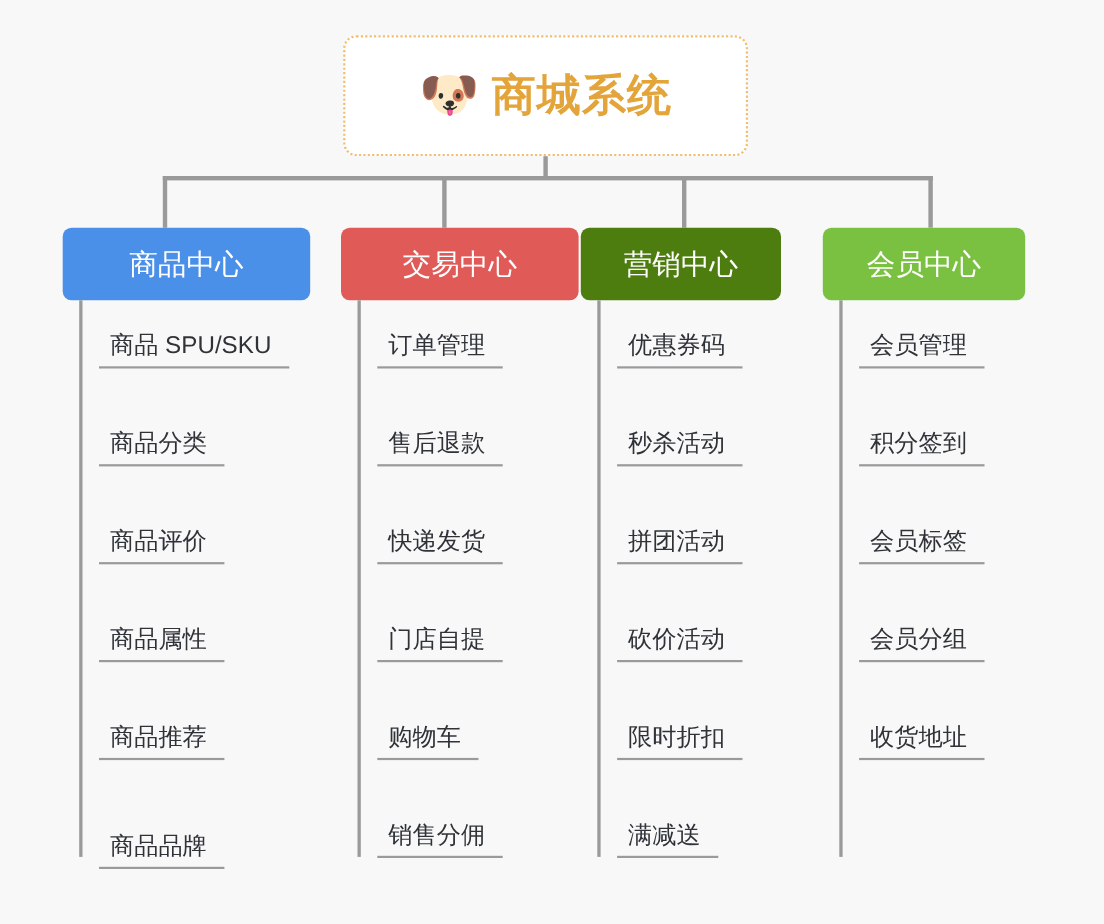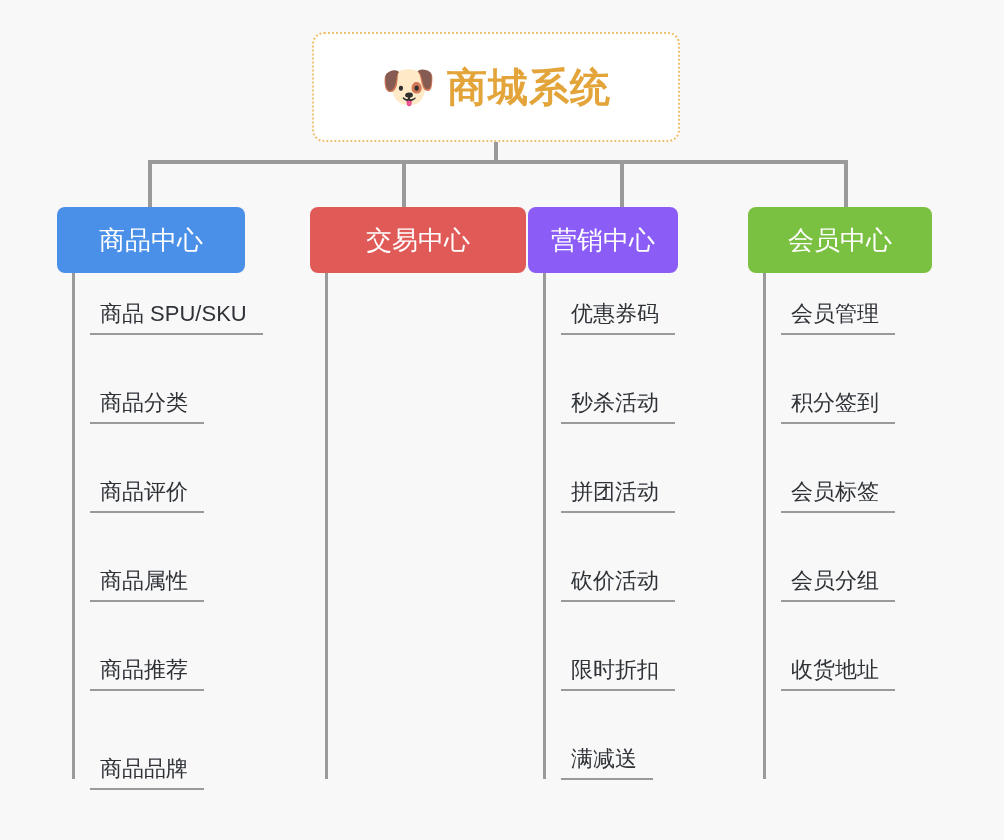--- a/index.html
+++ b/index.html
@@ -117,21 +117,21 @@
   </div>
 
   <div class="conn conn-v" style="left: 494px; top: 142px; width: 4px; height: 20px; background: rgb(154, 154, 154);"></div>
   <div class="conn conn-h" style="left: 148px; top: 160px; width: 700px; height: 4px; background: rgb(154, 154, 154);"></div>
   <div class="conn conn-v" style="left: 148px; top: 160px; width: 4px; height: 47px; background: rgb(154, 154, 154);"></div>
   <div class="conn conn-v" style="left: 402px; top: 160px; width: 4px; height: 47px; background: rgb(154, 154, 154);"></div>
   <div class="conn conn-v" style="left: 620px; top: 160px; width: 4px; height: 47px; background: rgb(154, 154, 154);"></div>
   <div class="conn conn-v" style="left: 844px; top: 160px; width: 4px; height: 47px; background: rgb(154, 154, 154);"></div>
 
   <div class="branch" style="left:57px; width:230px;">
-    <div class="branch-header" style="width: 188px; background: rgb(74, 144, 232);">
+    <div class="branch-header" style="width: 225px; background: rgb(74, 144, 232);">
       <span>商品中心</span>
     </div>
     <div class="branch-spine" style="height: 506px; background: rgb(154, 154, 154);"></div>
     <ul class="leaf-list">
       <li class="leaf-item">
         <span class="leaf-inner" style="border-bottom-color: rgb(154, 154, 154);">商品 SPU/SKU</span>
       </li>
       <li class="leaf-item">
         <span class="leaf-inner" style="border-bottom-color: rgb(154, 154, 154);">商品分类</span>
       </li>
@@ -148,24 +148,44 @@
         <span class="leaf-inner" style="border-bottom-color: rgb(154, 154, 154); margin-top: 20px;">商品品牌</span>
       </li>
     </ul>
   </div>
 
   <div class="branch" style="left:310px; width:220px;">
     <div class="branch-header" style="width: 216px; background: rgb(224, 90, 88);">
       <span>交易中心</span>
     </div>
     <div class="branch-spine" style="height: 506px; background: rgb(154, 154, 154);"></div>
+    <ul class="leaf-list">
+      <li class="leaf-item">
+        <span class="leaf-inner" style="border-bottom-color: rgb(154, 154, 154);">订单管理</span>
+      </li>
+      <li class="leaf-item">
+        <span class="leaf-inner" style="border-bottom-color: rgb(154, 154, 154);">售后退款</span>
+      </li>
+      <li class="leaf-item">
+        <span class="leaf-inner" style="border-bottom-color: rgb(154, 154, 154);">快递发货</span>
+      </li>
+      <li class="leaf-item">
+        <span class="leaf-inner" style="border-bottom-color: rgb(154, 154, 154);">门店自提</span>
+      </li>
+      <li class="leaf-item">
+        <span class="leaf-inner" style="border-bottom-color: rgb(154, 154, 154);">购物车</span>
+      </li>
+      <li class="leaf-item">
+        <span class="leaf-inner" style="border-bottom-color: rgb(154, 154, 154);">销售分佣</span>
+      </li>
+    </ul>
   </div>
 
   <div class="branch" style="left:528px; width:210px;">
-    <div class="branch-header" style="width: 150px; background: #8b5cf6;">
+    <div class="branch-header" style="width: 182px; background: #4d7c0f;">
       <span>营销中心</span>
     </div>
     <div class="branch-spine" style="height: 506px; background: rgb(154, 154, 154);"></div>
     <ul class="leaf-list">
       <li class="leaf-item">
         <span class="leaf-inner" style="border-bottom-color: rgb(154, 154, 154);">优惠券码</span>
       </li>
       <li class="leaf-item">
         <span class="leaf-inner" style="border-bottom-color: rgb(154, 154, 154);">秒杀活动</span>
       </li>

